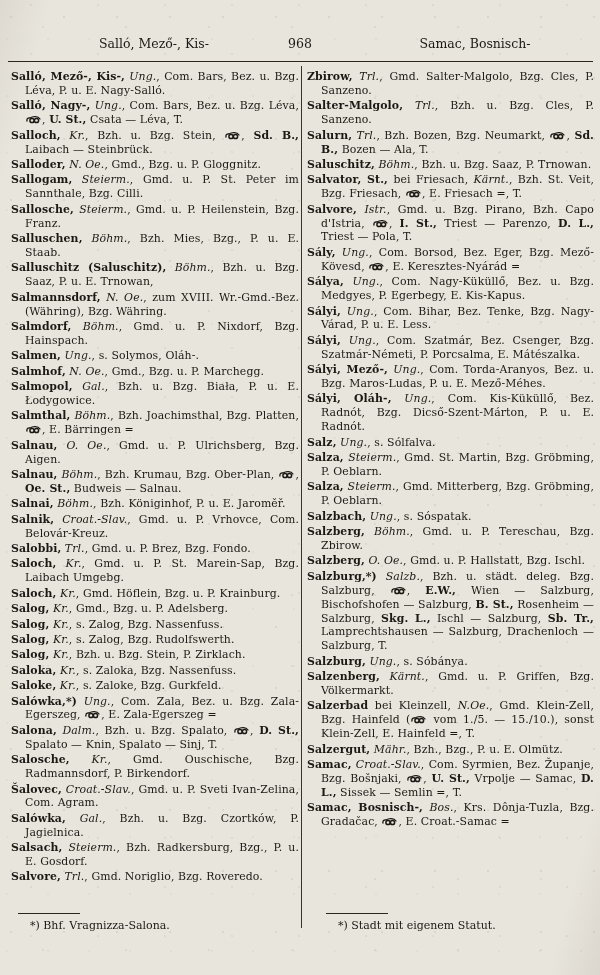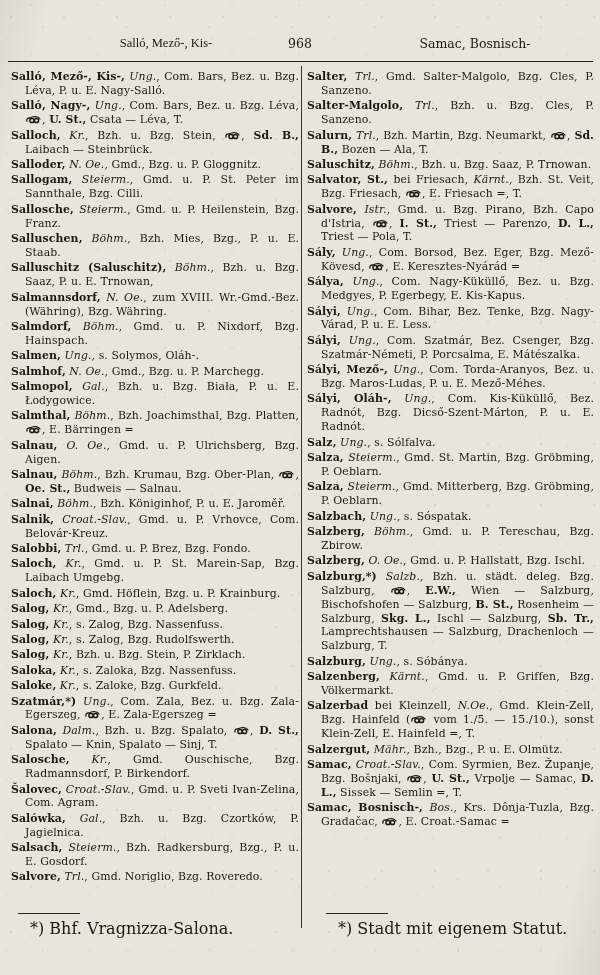--- a/index.html
+++ b/index.html
@@ -20,41 +20,41 @@
       radial-gradient(circle at 11px 17px, rgba(70,60,45,.16) 0 .7px, rgba(0,0,0,0) 1.4px),
       radial-gradient(circle at 31px 5px,  rgba(70,60,45,.12) 0 .9px, rgba(0,0,0,0) 1.6px),
       radial-gradient(circle at 7px 39px,  rgba(70,60,45,.10) 0 .6px, rgba(0,0,0,0) 1.2px),
       radial-gradient(circle at 43px 27px, rgba(70,60,45,.13) 0 .7px, rgba(0,0,0,0) 1.3px);
     background-size: 53px 61px, 67px 49px, 41px 57px, 83px 71px;
   }
   header.running-head {
     position:absolute; top:36px; left:0; width:600px; height:16px;
     font-size:12.5px;
   }
-  .hdr-left  { position:absolute; left:16px;   width:300px; text-align:center;font-family:Liberation Serif, serif; }
+  .hdr-left  { position:absolute; left:4px;   width:300px; text-align:center; }
   .hdr-page  { position:absolute; left:0;   width:600px; text-align:center; }
   .hdr-right { position:absolute; left:300px; width:350px; text-align:center; }
   .header-rule { position:absolute; top:61px; left:8px; width:585px; height:0;
     border-top:1.4px solid #2b2620; }
   .col { position:absolute; top:70px; height:840px; overflow:hidden; }
   .col[data-column="left"]  { left:11px;  width:288px; }
   .col[data-column="right"] { left:307px; width:287px; }
   .col-divider { position:absolute; left:301px; top:66px; height:862px; width:0;
     border-left:1px solid #37322a; }
   p.entry {
     margin:0 0 1.5px 0;
     font-size:10.9px; line-height:13.9px;
     text-align:justify;
     padding-left:14px; text-indent:-14px;
     letter-spacing:.1px;
   }
   p.entry b { font-weight:bold; }
   p.entry i { font-style:italic; }
   .horn { display:inline-block; vertical-align:-1px; margin:0 1px; }
-  .footnote { position:absolute; width:280px; font-size:16px; }
+  .footnote { position:absolute; width:280px; font-size:11px; }
   .footnote .fn-rule { width:62px; border-top:1.2px solid #2b2620; margin:0 0 5px 6px; }
   .footnote .fn-text { display:block; padding-left:18px; }
   .fn-left  { left:12px;  top:913px; }
   .fn-right { left:320px; top:913px; }
 </style>
 </head>
 <body>
 
 <div class="page">
   <div class="speckle"></div>
@@ -104,41 +104,41 @@
       <p class="entry"><b>Salnik,</b><i> Croat.-Slav.</i><span>, Gmd. u. P. Vrhovce, Com. Belovár-Kreuz.</span></p>
       <p class="entry"><b>Salobbi,</b><i> Trl.</i><span>, Gmd. u. P. Brez, Bzg. Fondo.</span></p>
       <p class="entry"><b>Saloch,</b><i> Kr.</i><span>, Gmd. u. P. St. Marein-Sap, Bzg. Laibach Umgebg.</span></p>
       <p class="entry"><b>Saloch,</b><i> Kr.</i><span>, Gmd. Höflein, Bzg. u. P. Krainburg.</span></p>
       <p class="entry"><b>Salog,</b><i> Kr.</i><span>, Gmd., Bzg. u. P. Adelsberg.</span></p>
       <p class="entry"><b>Salog,</b><i> Kr.</i><span>, s. Zalog, Bzg. Nassenfuss.</span></p>
       <p class="entry"><b>Salog,</b><i> Kr.</i><span>, s. Zalog, Bzg. Rudolfswerth.</span></p>
       <p class="entry"><b>Salog,</b><i> Kr.</i><span>, Bzh. u. Bzg. Stein, P. Zirklach.</span></p>
       <p class="entry"><b>Saloka,</b><i> Kr.</i><span>, s. Zaloka, Bzg. Nassenfuss.</span></p>
       <p class="entry"><b>Saloke,</b><i> Kr.</i><span>, s. Zaloke, Bzg. Gurkfeld.</span></p>
-      <p class="entry"><b>Szatmár,*)</b><i> Ung.</i><span>, Com. Zala, Bez. u. Bzg. Zala-Egerszeg, </span><svg class="horn" width="15" height="9" viewBox="0 0 30 18" aria-hidden="true">
+      <p class="entry"><b>Salówka,*)</b><i> Ung.</i><span>, Com. Zala, Bez. u. Bzg. Zala-Egerszeg, </span><svg class="horn" width="15" height="9" viewBox="0 0 30 18" aria-hidden="true">
     <path d="M2 12 C1 8 4 5 8 6 C14 2 24 2 28 8" fill="none" stroke="#1c1914" stroke-width="2.6" stroke-linecap="round"></path>
     <circle cx="12" cy="11" r="4.2" fill="none" stroke="#1c1914" stroke-width="3"></circle>
     <circle cx="21" cy="11" r="4.2" fill="none" stroke="#1c1914" stroke-width="3"></circle>
   </svg><span>, E. Zala-Egerszeg =</span></p>
       <p class="entry"><b>Salona,</b><i> Dalm.</i><span>, Bzh. u. Bzg. Spalato, </span><svg class="horn" width="15" height="9" viewBox="0 0 30 18" aria-hidden="true">
     <path d="M2 12 C1 8 4 5 8 6 C14 2 24 2 28 8" fill="none" stroke="#1c1914" stroke-width="2.6" stroke-linecap="round"></path>
     <circle cx="12" cy="11" r="4.2" fill="none" stroke="#1c1914" stroke-width="3"></circle>
     <circle cx="21" cy="11" r="4.2" fill="none" stroke="#1c1914" stroke-width="3"></circle>
   </svg><span>, </span><b>D. St.,</b><span> Spalato — Knin, Spalato — Sinj, T.</span></p>
       <p class="entry"><b>Salosche,</b><i> Kr.</i><span>, Gmd. Ouschische, Bzg. Radmannsdorf, P. Birkendorf.</span></p>
       <p class="entry"><b>Šalovec,</b><i> Croat.-Slav.</i><span>, Gmd. u. P. Sveti Ivan-Zelina, Com. Agram.</span></p>
       <p class="entry"><b>Salówka,</b><i> Gal.</i><span>, Bzh. u. Bzg. Czortków, P. Jagielnica.</span></p>
       <p class="entry"><b>Salsach,</b><i> Steierm.</i><span>, Bzh. Radkersburg, Bzg., P. u. E. Gosdorf.</span></p>
       <p class="entry"><b>Salvore,</b><i> Trl.</i><span>, Gmd. Noriglio, Bzg. Roveredo.</span></p>
     </section>
   <div class="col-divider"></div>
   <section class="col" data-column="right">
-      <p class="entry"><b>Salter,</b><i> Trl.</i><span>, Gmd. Salter-Malgolo, Bzg. Cles, P. Sanzeno.</span></p>
+      <p class="entry"><b>Zbirow,</b><i> Trl.</i><span>, Gmd. Salter-Malgolo, Bzg. Cles, P. Sanzeno.</span></p>
       <p class="entry"><b>Salter-Malgolo,</b><i> Trl.</i><span>, Bzh. u. Bzg. Cles, P. Sanzeno.</span></p>
-      <p class="entry"><b>Salurn,</b><i> Trl.</i><span>, Bzh. Martin, Bzg. Neumarkt, </span><svg class="horn" width="15" height="9" viewBox="0 0 30 18" aria-hidden="true">
+      <p class="entry"><b>Salurn,</b><i> Trl.</i><span>, Bzh. Bozen, Bzg. Neumarkt, </span><svg class="horn" width="15" height="9" viewBox="0 0 30 18" aria-hidden="true">
     <path d="M2 12 C1 8 4 5 8 6 C14 2 24 2 28 8" fill="none" stroke="#1c1914" stroke-width="2.6" stroke-linecap="round"></path>
     <circle cx="12" cy="11" r="4.2" fill="none" stroke="#1c1914" stroke-width="3"></circle>
     <circle cx="21" cy="11" r="4.2" fill="none" stroke="#1c1914" stroke-width="3"></circle>
   </svg><span>, </span><b>Sd. B.,</b><span> Bozen — Ala, T.</span></p>
       <p class="entry"><b>Saluschitz,</b><i> Böhm.</i><span>, Bzh. u. Bzg. Saaz, P. Trnowan.</span></p>
       <p class="entry"><b>Salvator, St.,</b><span> bei Friesach,</span><i> Kärnt.</i><span>, Bzh. St. Veit, Bzg. Friesach, </span><svg class="horn" width="15" height="9" viewBox="0 0 30 18" aria-hidden="true">
     <path d="M2 12 C1 8 4 5 8 6 C14 2 24 2 28 8" fill="none" stroke="#1c1914" stroke-width="2.6" stroke-linecap="round"></path>
     <circle cx="12" cy="11" r="4.2" fill="none" stroke="#1c1914" stroke-width="3"></circle>
     <circle cx="21" cy="11" r="4.2" fill="none" stroke="#1c1914" stroke-width="3"></circle>
   </svg><span>, E. Friesach =, T.</span></p>

